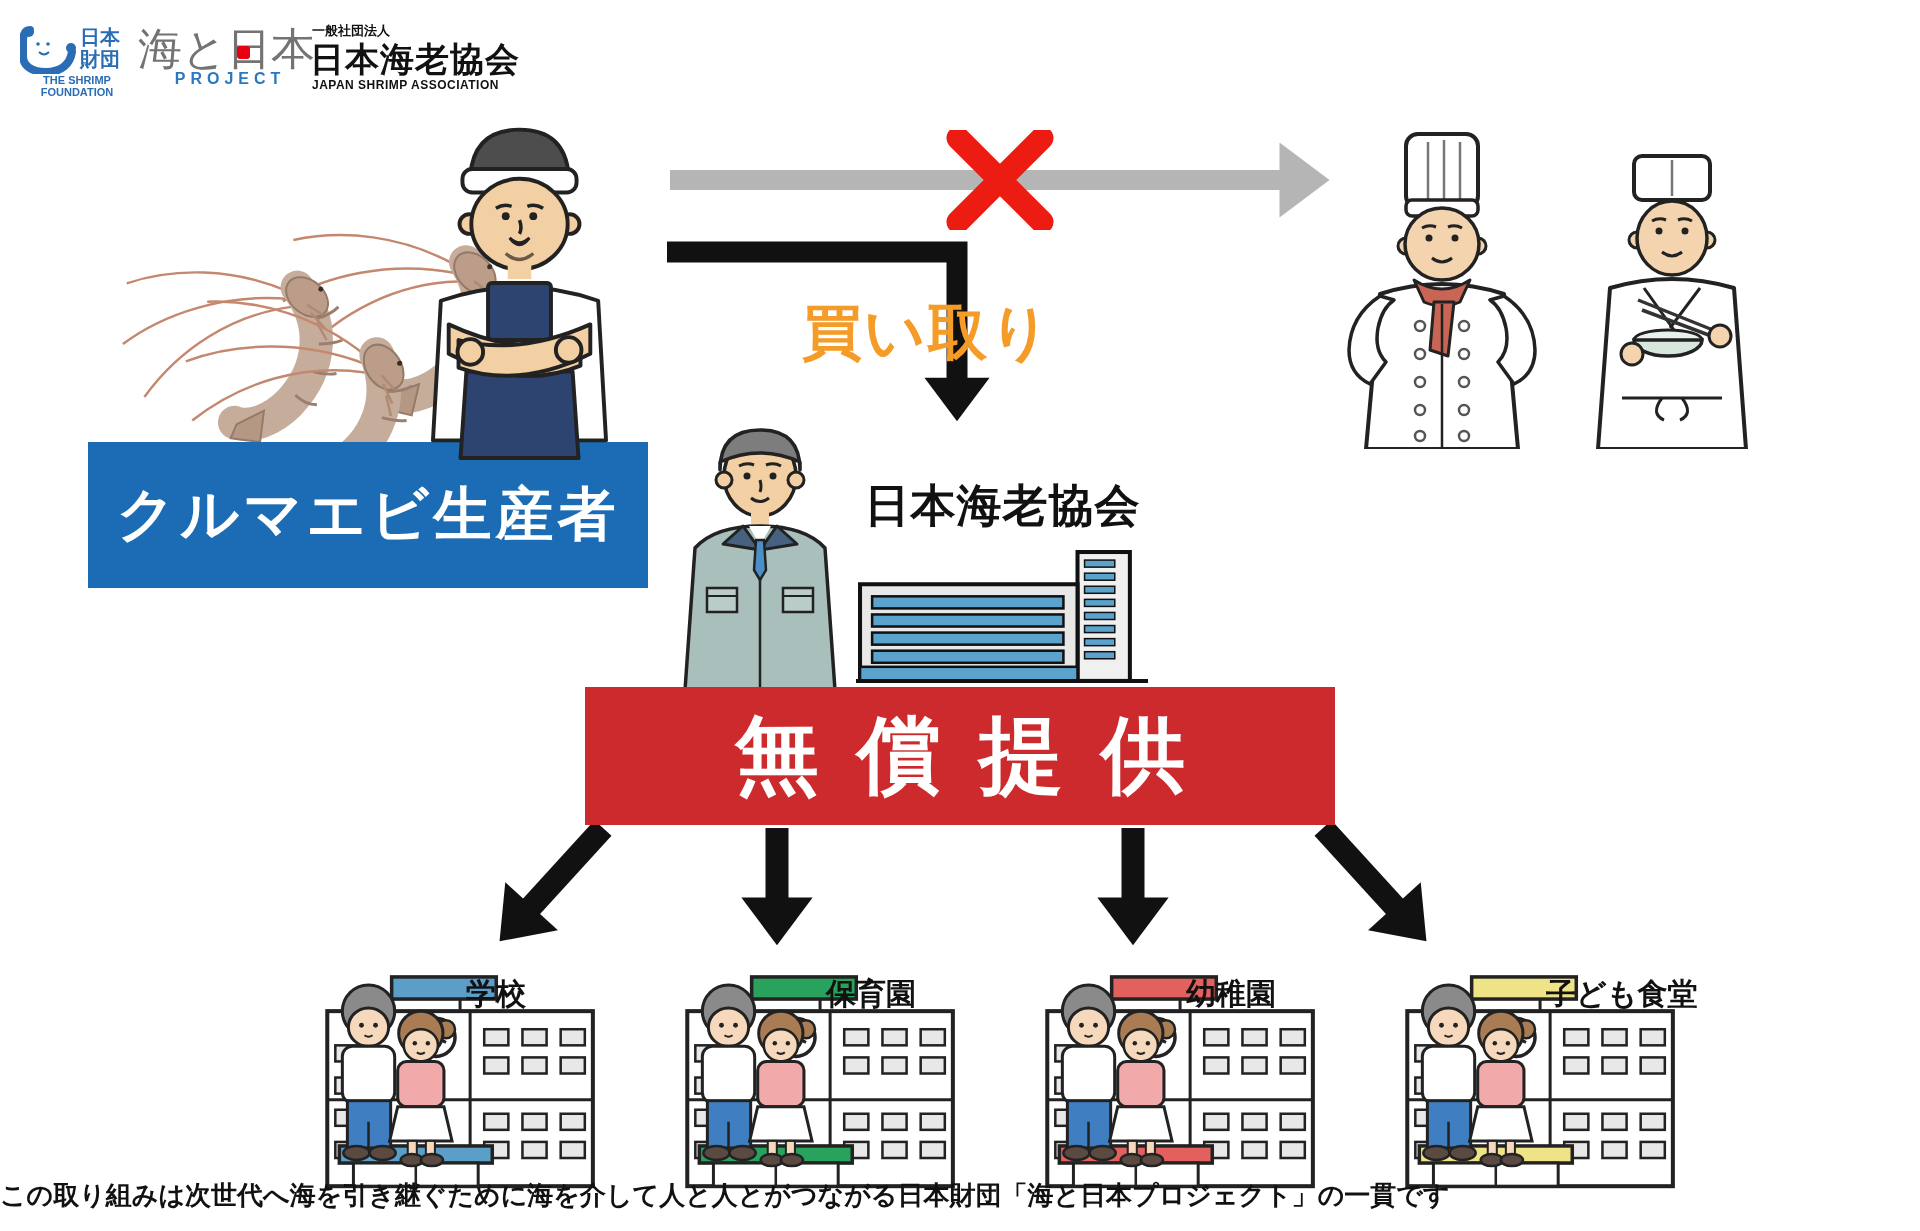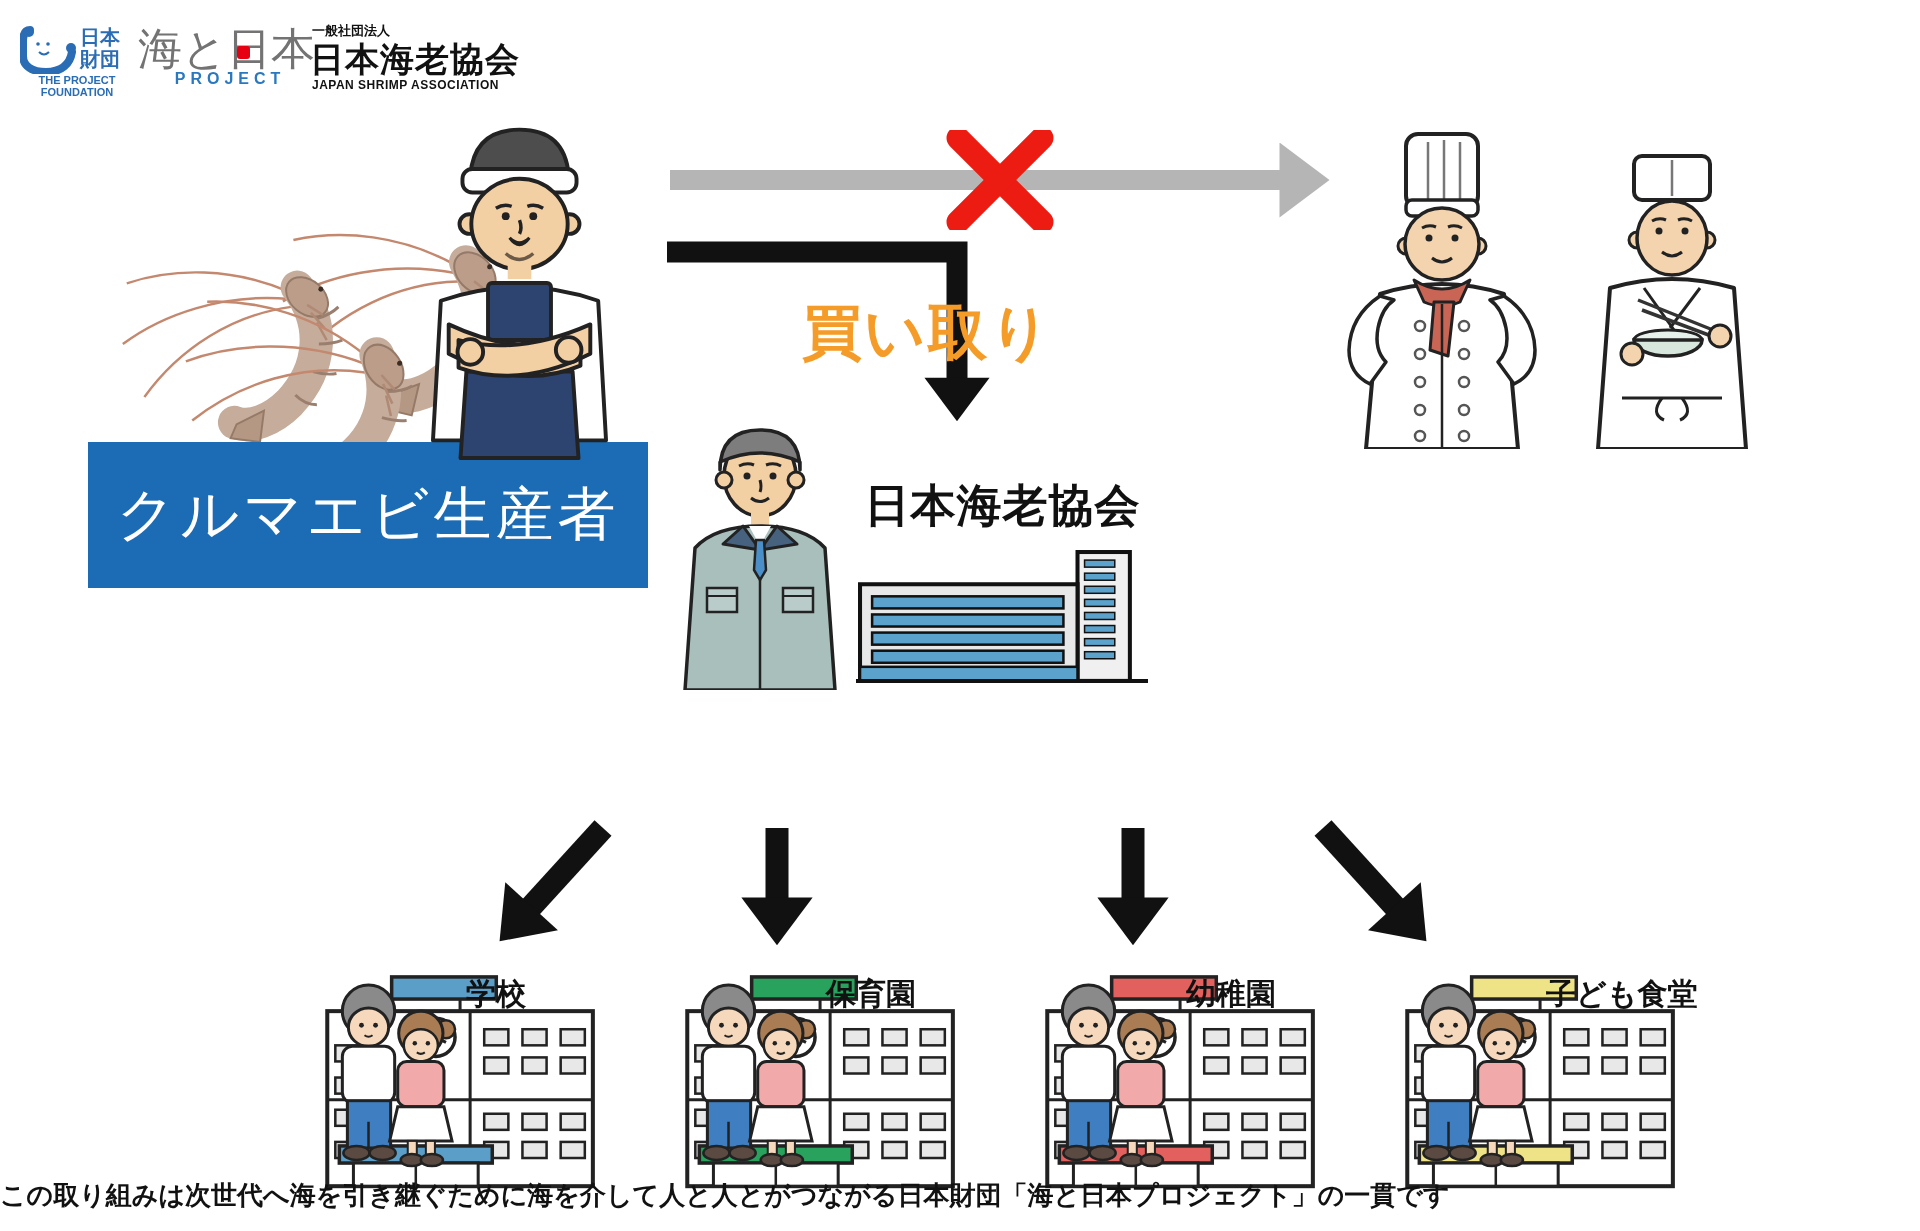--- a/index.html
+++ b/index.html
@@ -1,20 +1,20 @@
 <!DOCTYPE html>
 <html style="--producer_blue: #1b6cb5; --restaurant_green: #186b3e; --free_red: #cc2a2d; --buyback_orange: #f59b27; --blocked_gray: #b5b5b5; --cross_red: #ec1c12;"><head>
 <meta charset="utf-8">
 <style>
   html,body{margin:0;padding:0;background:#fff;}
   #canvas{position:relative;width:1920px;height:1231px;background:#fff;overflow:hidden;
           font-family:"Liberation Sans","DejaVu Sans",sans-serif;color:#111;}
   .abs{position:absolute;}
   .banner{position:absolute;display:flex;align-items:center;justify-content:center;
-          color:#fff;font-weight:normal;z-index:2;}
+          color:#fff;font-weight:bold;z-index:2;}
   #producer-banner{left:88px;top:442px;width:560px;height:146px;background:var(--producer_blue);
           font-size:58px;letter-spacing:4px;}
   #free-banner{left:585px;top:687px;width:750px;height:138px;background:var(--free_red);
           font-size:84px;letter-spacing:38px;text-indent:38px;}
   #restaurant-banner{left:1342px;top:442px;width:421px;height:155px;background:var(--restaurant_green);
           font-size:64px;letter-spacing:30px;text-indent:30px;}
   #buyback-label{left:802px;top:293px;width:270px;font-size:60px;font-weight:bold;
           color:var(--buyback_orange);z-index:5;letter-spacing:2px;}
   #association-label{left:850px;top:476px;width:305px;text-align:center;font-size:45px;
           font-weight:bold;letter-spacing:1px;color:#111;z-index:1;}
@@ -136,21 +136,21 @@
     <svg class="abs" style="left:20px;top:26px" width="56" height="48" viewBox="0 0 56 48">
       <path d="M10,4 C4,4 3,10 3,16 L3,30 C3,40 12,46 26,46 C42,46 50,38 52,26" fill="none" stroke="#2a6db5" stroke-width="8" stroke-linecap="round"></path>
       <circle cx="9" cy="6" r="5" fill="#2a6db5"></circle>
       <circle cx="51" cy="22" r="5" fill="#2a6db5"></circle>
       <circle cx="18" cy="18" r="1.8" fill="#2a6db5"></circle>
       <circle cx="28" cy="18" r="1.8" fill="#2a6db5"></circle>
       <path d="M19,26 q5,5 10,0" fill="none" stroke="#2a6db5" stroke-width="2"></path>
     </svg>
     <div class="nf-jp">日本
 財団</div>
-    <div class="nf-en">THE PROJECT
+    <div class="nf-en">THE SHRIMP
 FOUNDATION</div>
     <div class="umi-jp">海と日本</div>
     <div class="umi-dot"></div>
     <div class="umi-en">PROJECT</div>
     <div class="assoc-type">一般社団法人</div>
     <div class="assoc-name">日本海老協会</div>
     <div class="assoc-en">JAPAN SHRIMP ASSOCIATION</div>
   </div>
 
   <svg class="abs art" style="left:85px;top:195px;z-index:1" width="480" height="280" viewBox="0 0 480 280">
@@ -248,20 +248,23 @@
     <g fill="#5ba3cc" stroke="#111" stroke-width="2.5">
       <rect x="16" y="48" width="190" height="12"></rect>
         <rect x="16" y="66" width="190" height="12"></rect>
       <rect x="16" y="84" width="190" height="12"></rect>
         <rect x="16" y="102" width="190" height="12"></rect>
     </g>
     <rect x="4" y="118" width="216" height="14" fill="#5ba3cc" stroke="#111" stroke-width="2.5"></rect>
     <line x1="0" y1="132" x2="290" y2="132" stroke="#111" stroke-width="4"></line>
   </svg>
 
+  <div class="banner" id="free-banner">
+    <span>無償提供</span>
+  </div>
 
   <svg class="abs" style="left:1322px;top:104px;z-index:1" width="480" height="345" viewBox="0 0 480 345">
     <g>
       <rect x="84" y="30" width="72" height="74" rx="12" fill="#fff" stroke="#222" stroke-width="4"></rect>
       <line x1="106" y1="38" x2="106" y2="96" stroke="#777" stroke-width="2.5"></line>
       <line x1="122" y1="36" x2="122" y2="96" stroke="#777" stroke-width="2.5"></line>
       <line x1="138" y1="38" x2="138" y2="96" stroke="#777" stroke-width="2.5"></line>
       <rect x="84" y="96" width="72" height="16" rx="6" fill="#fff" stroke="#222" stroke-width="3.5"></rect>
       <circle cx="84" cy="142" r="8" fill="#f3d4ae" stroke="#222" stroke-width="3"></circle>
       <circle cx="156" cy="142" r="8" fill="#f3d4ae" stroke="#222" stroke-width="3"></circle>

